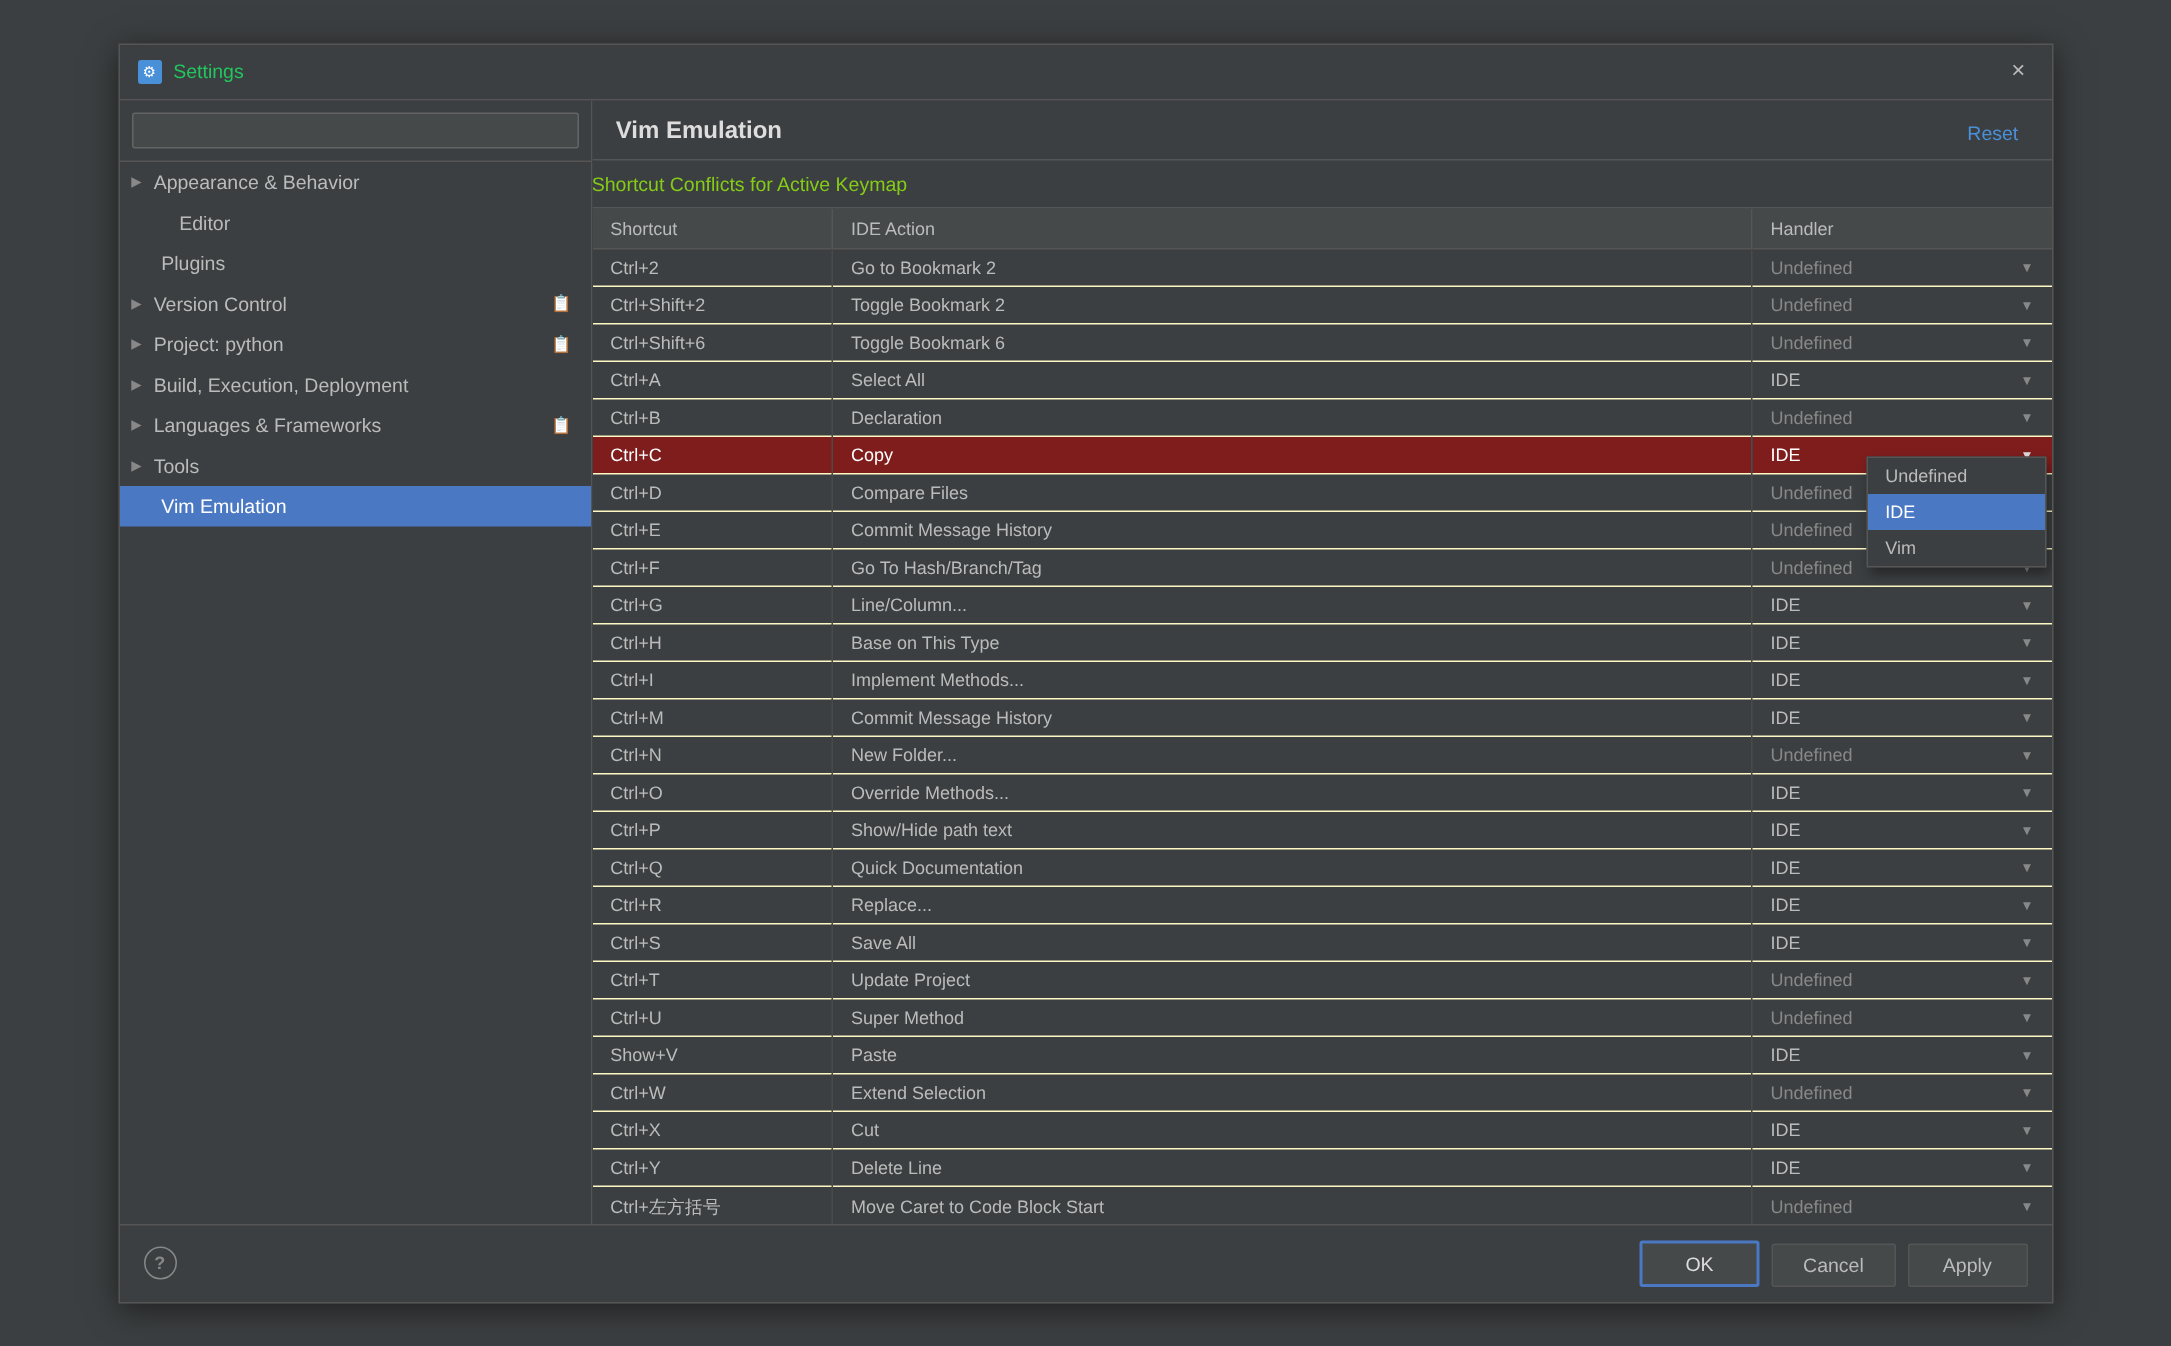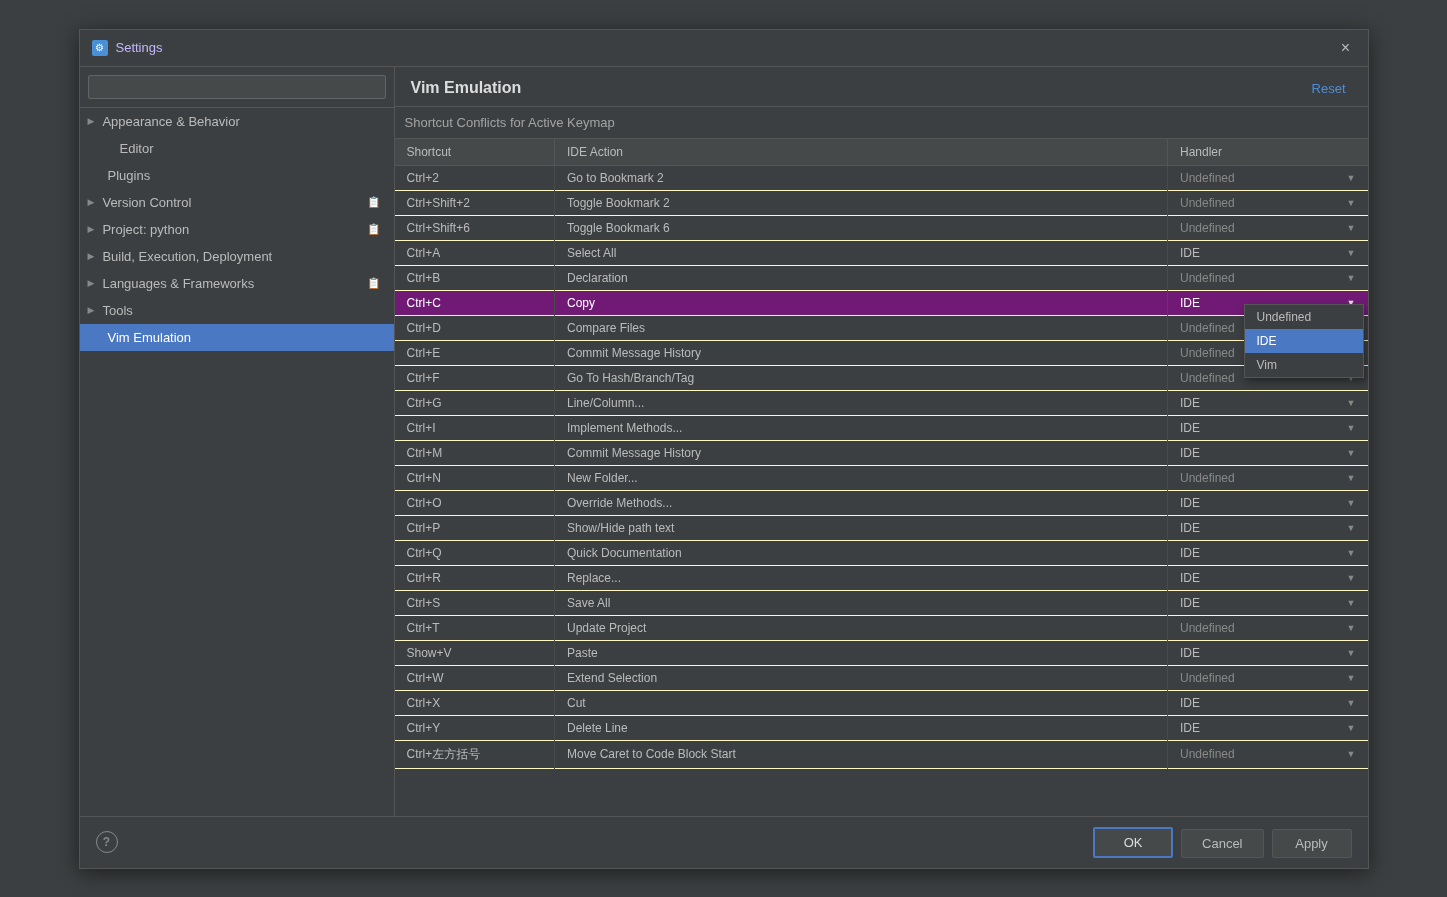--- a/index.html
+++ b/index.html
@@ -54,21 +54,21 @@
       background: #4a90d9;
       border-radius: 2px;
       display: flex;
       align-items: center;
       justify-content: center;
       font-size: 10px;
       color: white;
     }
 
     .dialog-title-text {
-      color: #c4b5fd;
+      color: #22c55e;
       font-size: 13px;
     }
 
     .dialog-close-btn {
       color: #bbb;
       cursor: pointer;
       font-size: 16px;
       width: 20px;
       height: 20px;
       display: flex;
@@ -167,22 +167,22 @@
     .reset-btn {
       color: #4a90d9;
       cursor: pointer;
       font-size: 13px;
       background: none;
       border: none;
       padding: 2px 6px;
     }
 
     .section-header {
-      padding: 8px 10px;
-      color: #a3a3a3;
+      padding: 8px 0;
+      color: #84cc16;
       font-size: 13px;
       border-bottom: 1px solid #555;
     }
 
     .table-container {
       flex: 1;
       overflow-y: auto;
       position: relative;
     }
 
@@ -209,21 +209,21 @@
 
     .th-shortcut { width: 160px; }
     .th-action { width: auto; }
     .th-handler { width: 200px; }
 
     tbody tr {
       border-bottom: 1px solid #fef9c3;
     }
 
     tbody tr.selected-row {
-      background: #701a75;
+      background: #7f1d1d;
       color: white;
     }
 
     tbody td {
       padding: 5px 12px;
       color: #bbb;
       border-right: 1px solid #4a4a4a;
       white-space: nowrap;
       overflow: hidden;
       text-overflow: ellipsis;
@@ -503,20 +503,30 @@
                   <td>Ctrl+G</td>
                   <td>Line/Column...</td>
                   <td style="display: table-cell;">
                     <div class="handler-dropdown">
                       <span class="handler-text">IDE</span>
                       <span class="dropdown-arrow">▼</span>
                     </div>
                   </td>
                 </tr>
                 <tr>
+                  <td>Ctrl+H</td>
+                  <td>Base on This Type</td>
+                  <td style="display: table-cell;">
+                    <div class="handler-dropdown">
+                      <span class="handler-text">IDE</span>
+                      <span class="dropdown-arrow">▼</span>
+                    </div>
+                  </td>
+                </tr>
+                <tr>
                   <td>Ctrl+I</td>
                   <td>Implement Methods...</td>
                   <td style="display: table-cell;">
                     <div class="handler-dropdown">
                       <span class="handler-text">IDE</span>
                       <span class="dropdown-arrow">▼</span>
                     </div>
                   </td>
                 </tr>
                 <tr>
@@ -585,20 +595,30 @@
                   <td style="display: table-cell;">
                     <div class="handler-dropdown">
                       <span class="handler-text">IDE</span>
                       <span class="dropdown-arrow">▼</span>
                     </div>
                   </td>
                 </tr>
                 <tr>
                   <td>Ctrl+T</td>
                   <td>Update Project</td>
+                  <td style="display: table-cell;">
+                    <div class="handler-dropdown">
+                      <span class="handler-text handler-undefined">Undefined</span>
+                      <span class="dropdown-arrow">▼</span>
+                    </div>
+                  </td>
+                </tr>
+                <tr>
+                  <td>Ctrl+U</td>
+                  <td>Super Method</td>
                   <td style="display: table-cell;">
                     <div class="handler-dropdown">
                       <span class="handler-text handler-undefined">Undefined</span>
                       <span class="dropdown-arrow">▼</span>
                     </div>
                   </td>
                 </tr>
                 <tr>
                   <td>Show+V</td>
                   <td>Paste</td>

